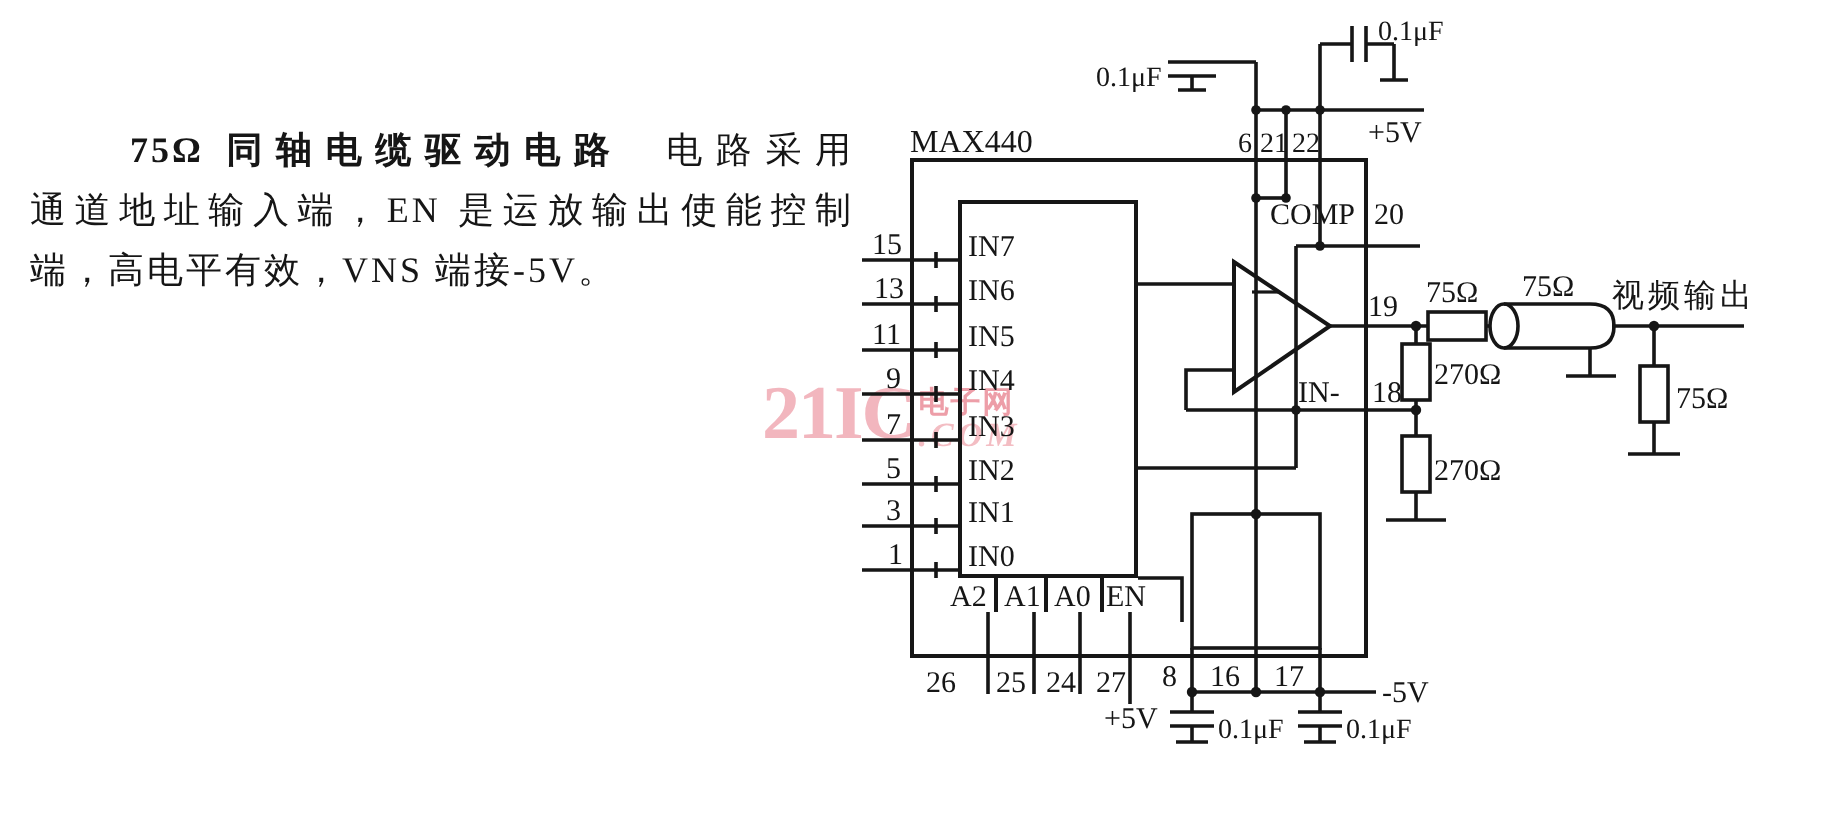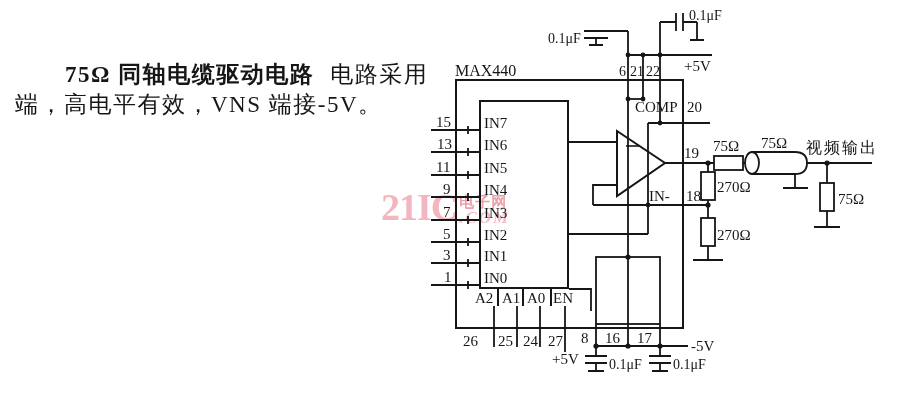--- a/index.html
+++ b/index.html
@@ -3,21 +3,21 @@
 <meta charset="utf-8">
 <style>
   html,body{margin:0;padding:0;}
   body{
     width:920px;height:410px;position:relative;background:#ffffff;overflow:hidden;
     font-family:"Liberation Serif","DejaVu Serif",serif;color:#141414;
   }
   
   .article{
     position:absolute;left:15px;top:60px;width:412px;
-    font-size:23px;line-height:30px;letter-spacing:1.5px;color:#161616;
+    font-size:18px;line-height:30px;letter-spacing:1.5px;color:#161616;
   }
   .article .line{text-align:justify;text-align-last:justify;white-space:nowrap;}
   .article .line.first{padding-left:50px;}
   .article .line.last{text-align:left;text-align-last:left;}
   .article .t-bold{font-weight:bold;}
   .article .gap{display:inline-block;width:16px;}
   
   .watermark{
     position:absolute;left:381px;top:188px;display:flex;align-items:flex-end;
     pointer-events:none;z-index:2;line-height:1;
@@ -35,20 +35,21 @@
   .lbl{font-size:15px;}
   .lbl-sm{font-size:14px;}
   .lbl-lg{font-size:16px;}
   .cjk{letter-spacing:2px;}
 </style>
 </head>
 <body>
 
 <div class="article">
   <div class="line first"><span class="t-bold">75Ω 同轴电缆驱动电路</span><span class="gap"></span><span>电路采用</span></div>
+  <div class="line">通道地址输入端，EN 是运放输出使能控制</div>
   <div class="line last">端，高电平有效，VNS 端接-5V。</div>
 </div>
 
 <div class="watermark">
   <span class="wm-big">21IC</span>
   <span class="wm-col">
     <span class="wm-site">电子网</span>
     <span class="wm-com">.COM</span>
   </span>
 </div>

